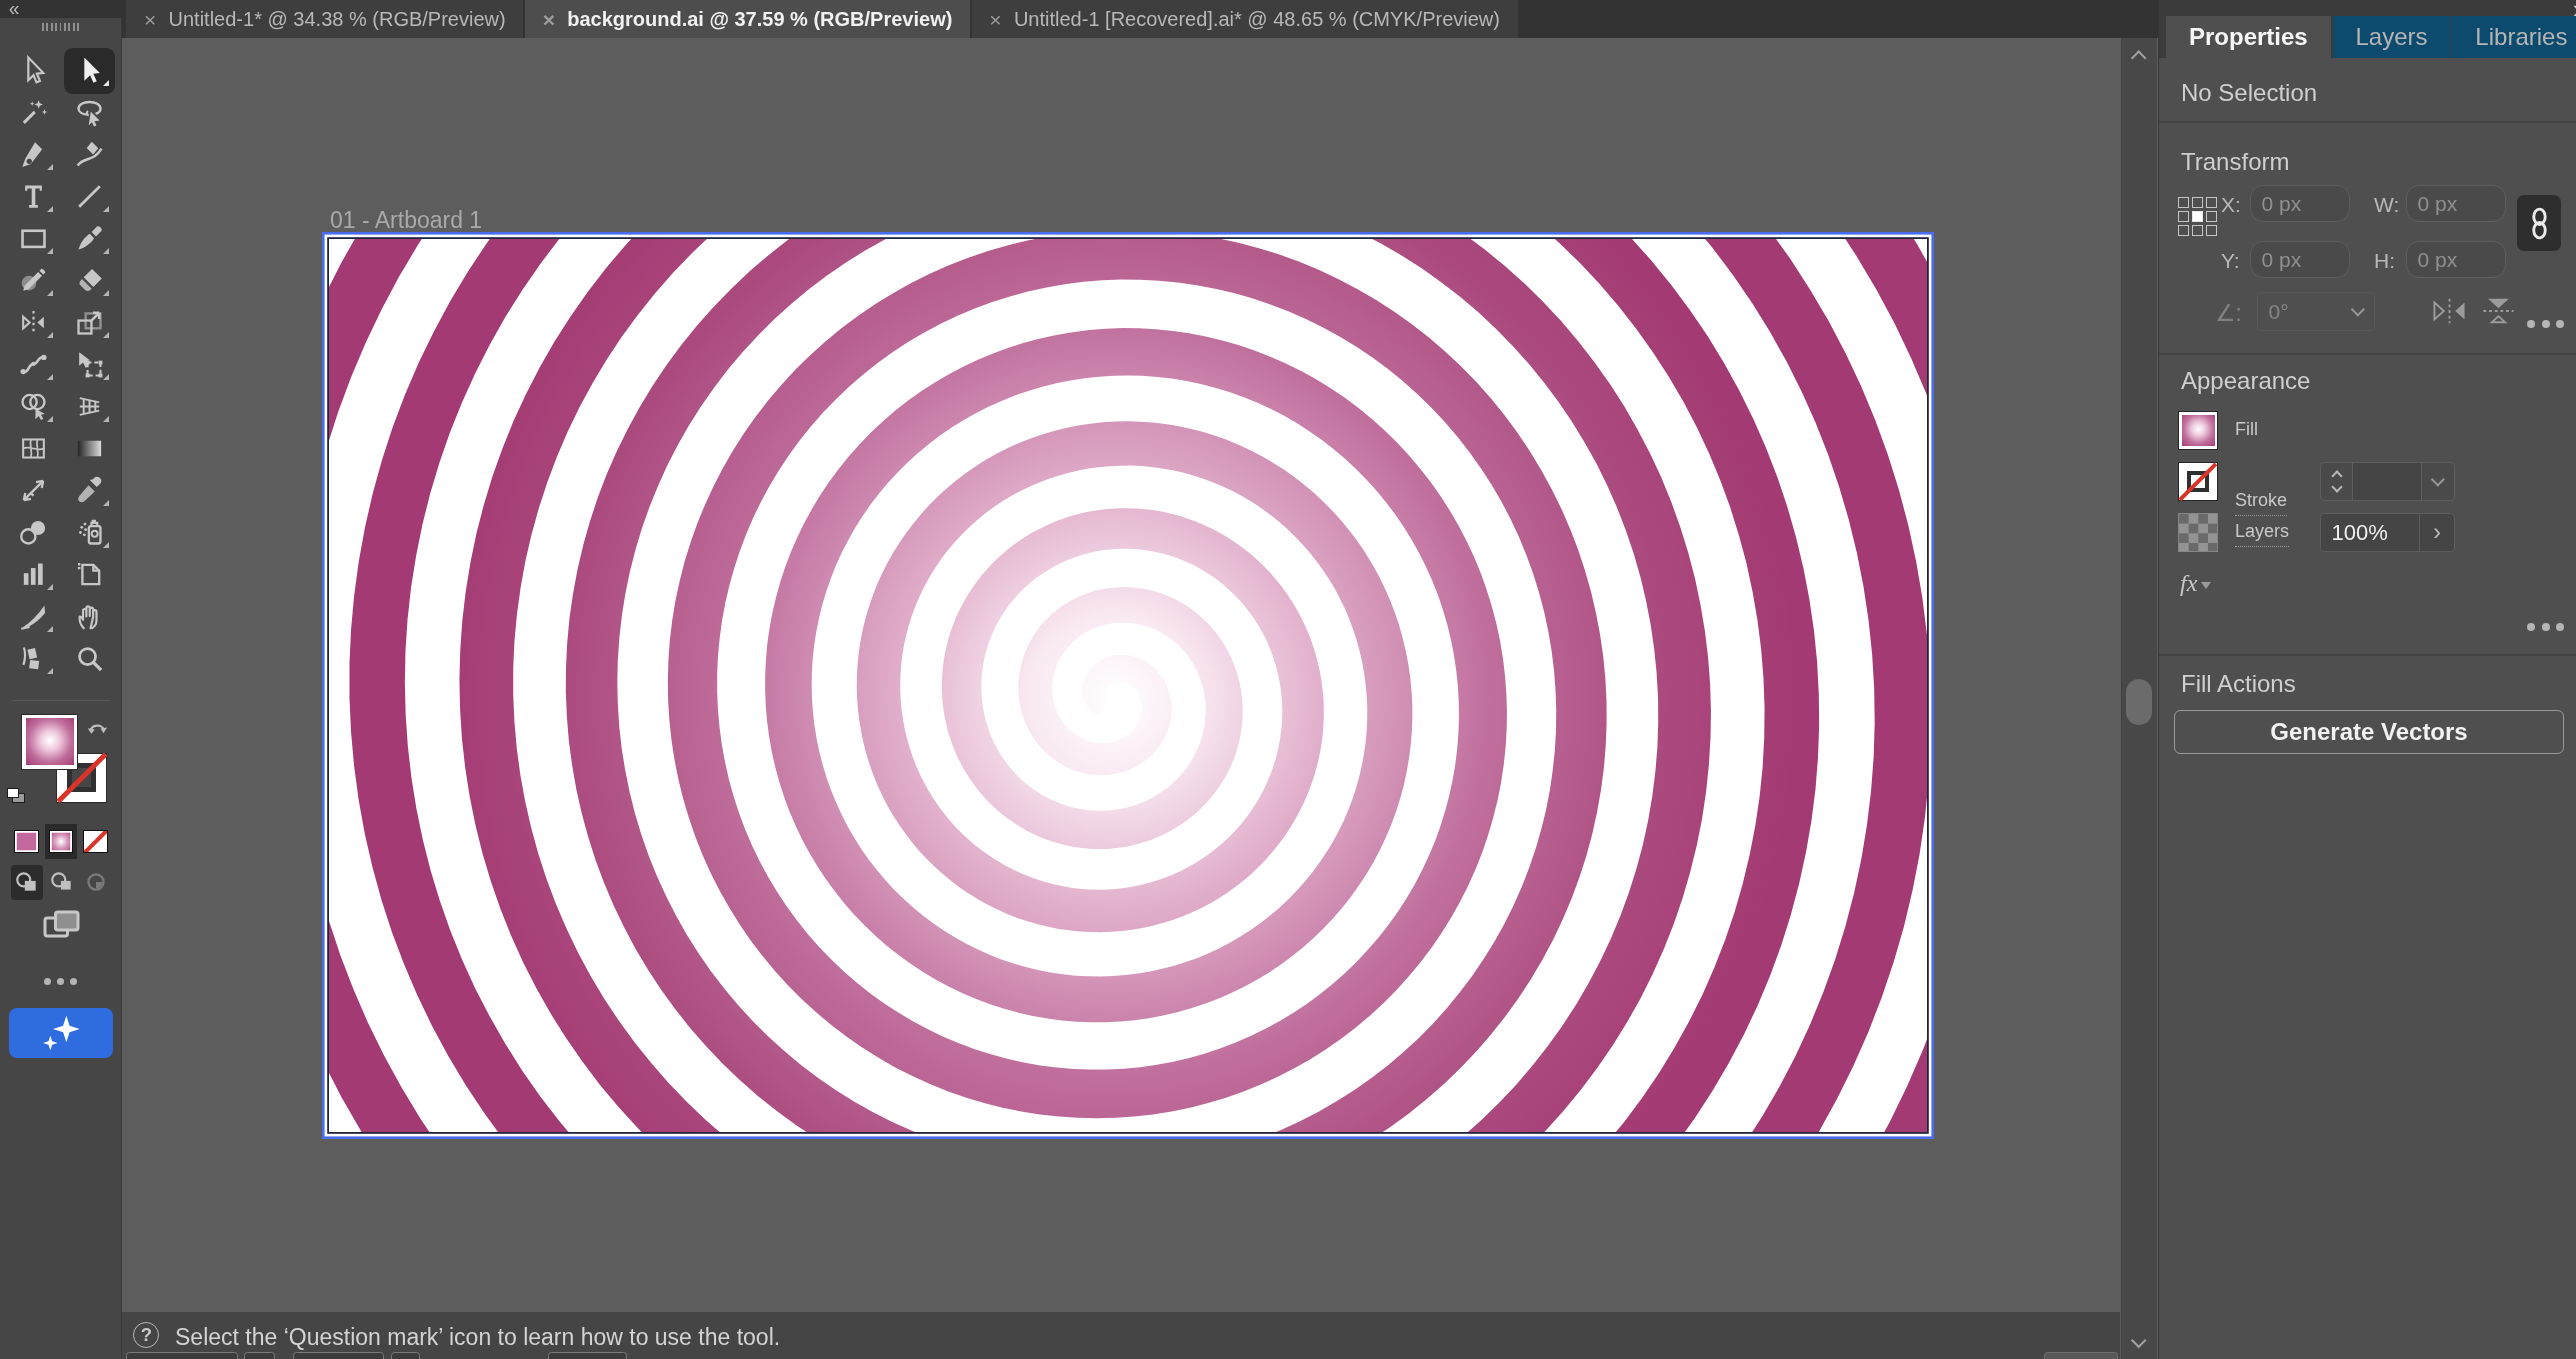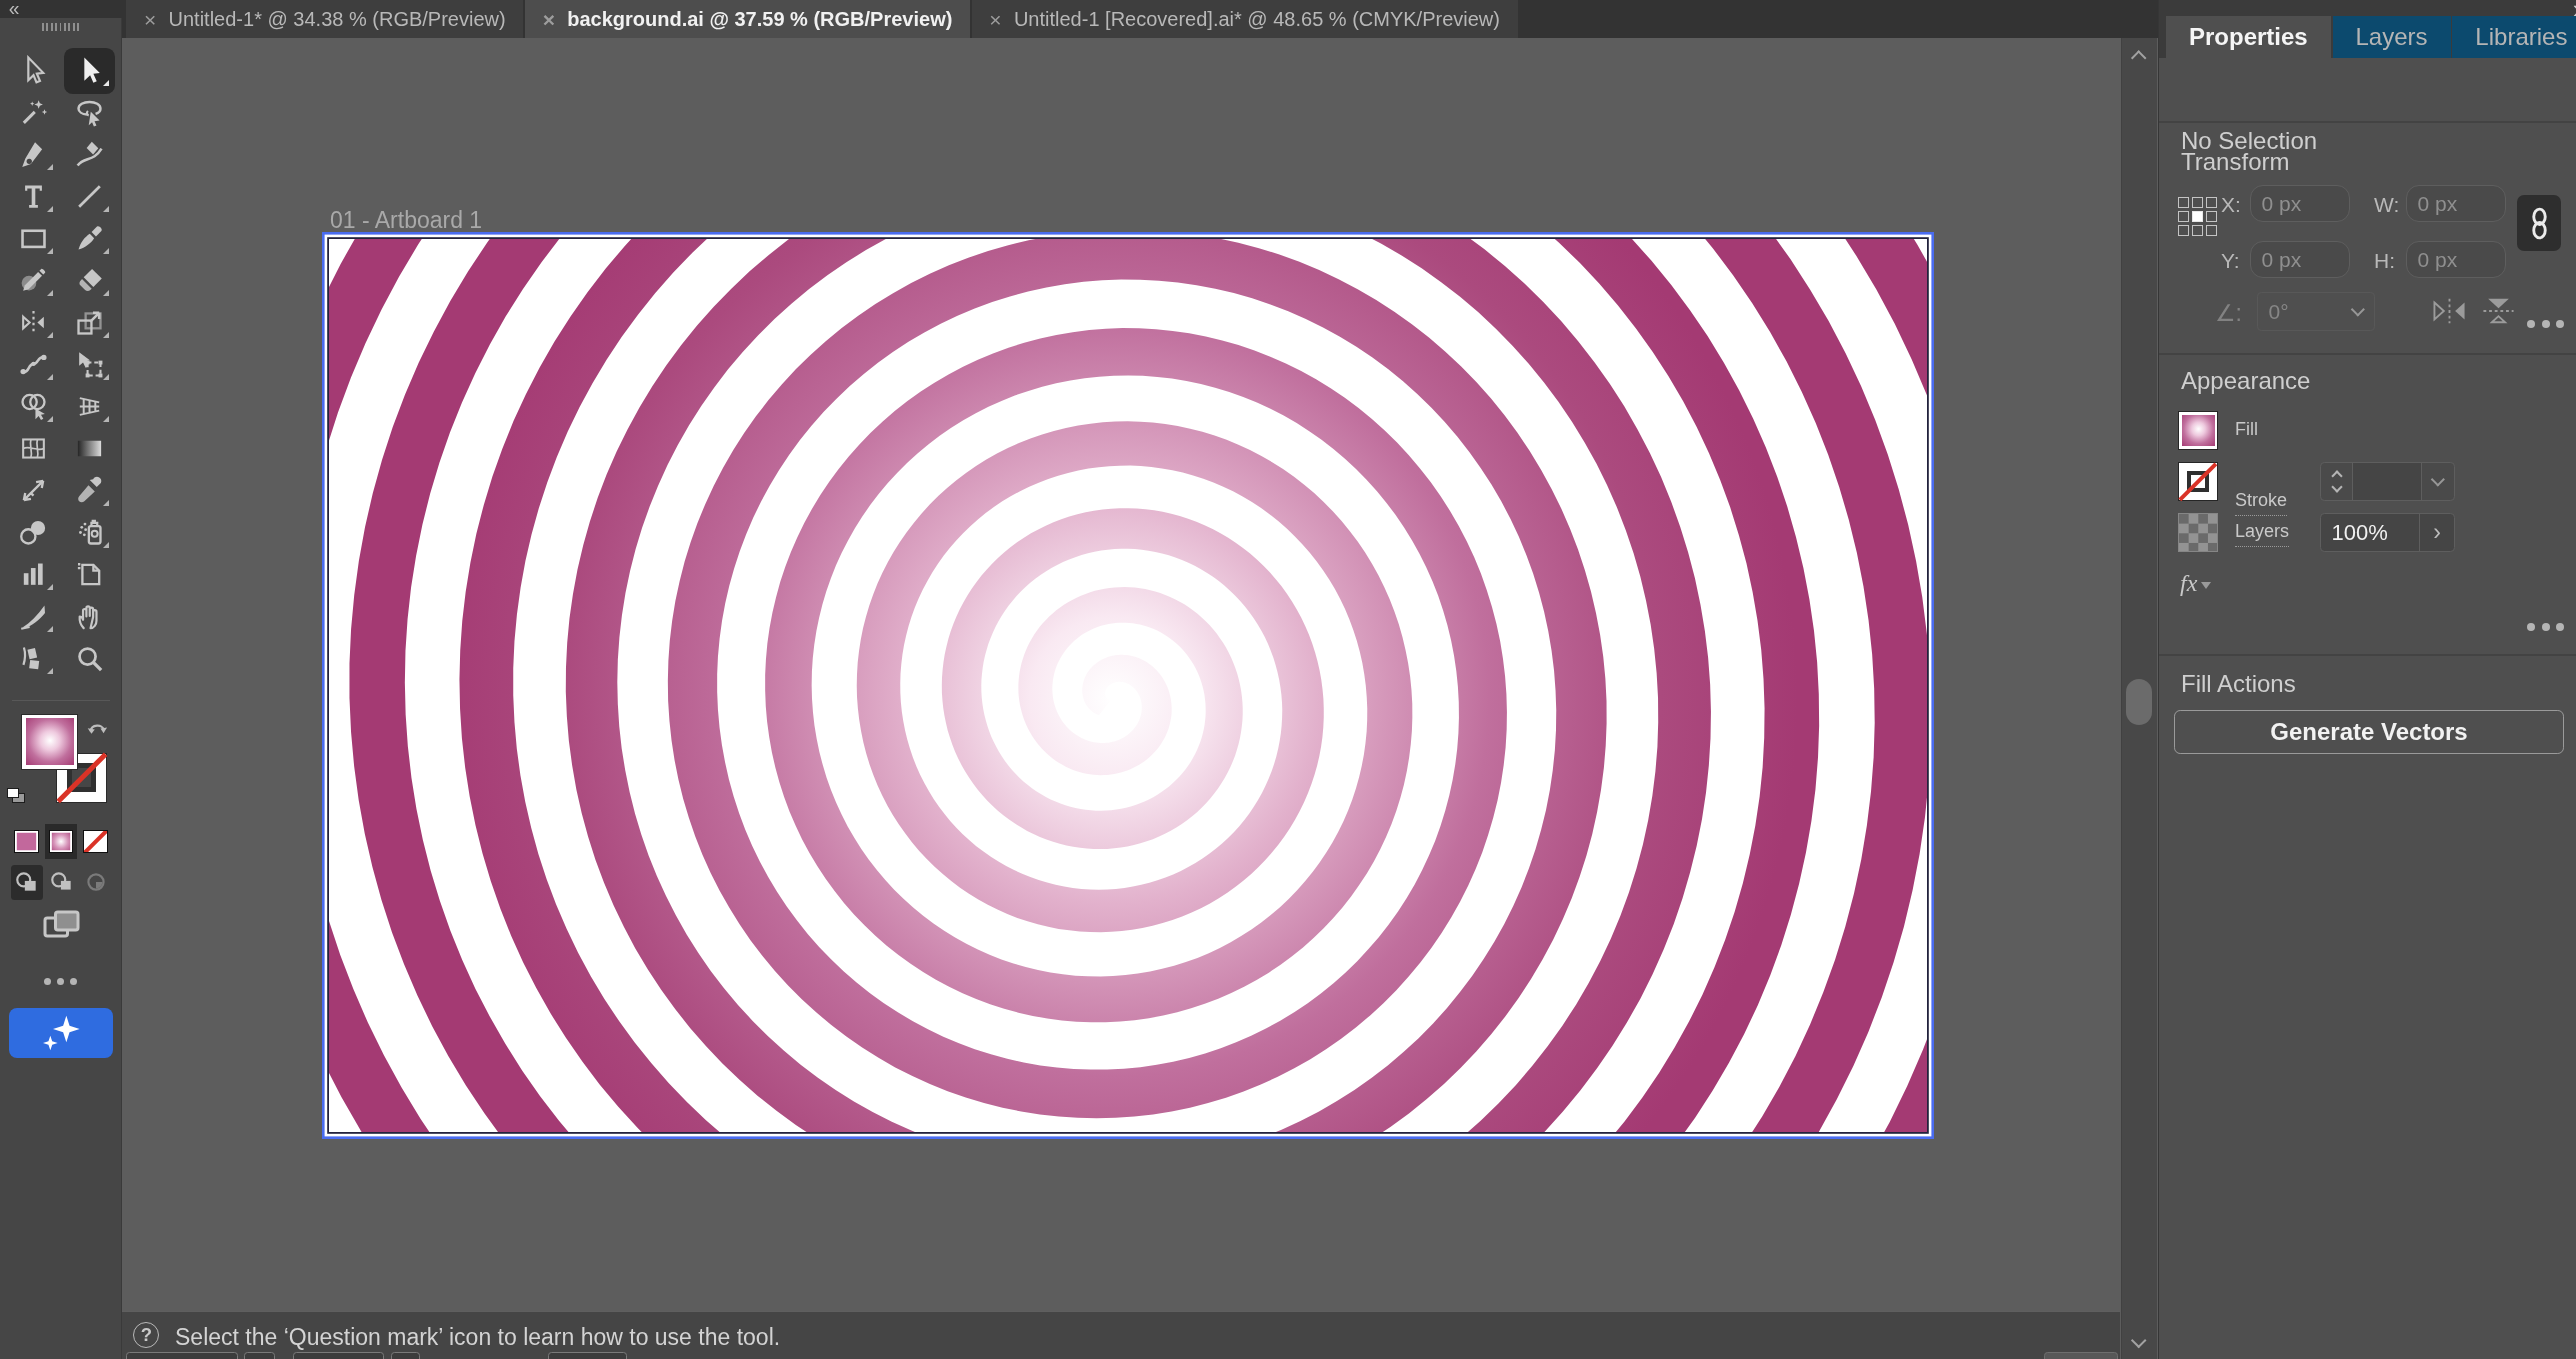--- a/index.html
+++ b/index.html
@@ -470,21 +470,21 @@
 <div class="abs" id="panel">
   <div id="panel-top">
     <span id="panel-collapse">›</span>
   </div>
   <div id="panel-tabs">
     <div class="ptab active">Properties</div>
     <div class="ptab">Layers</div>
     <div class="ptab">Libraries</div>
   </div>
 
-  <div class="sec-title" style="top:79px;margin-top:48px;">No Selection</div>
+  <div class="sec-title" style="top:79px;">No Selection</div>
   <div class="pdivider" style="top:121px;"></div>
 
   <div class="sec-title" style="top:148px;">Transform</div>
   <div id="ref-grid">
     <i></i>
       <i></i>
       <i></i>
       <i></i>
       <i class="c"></i>
       <i></i>

